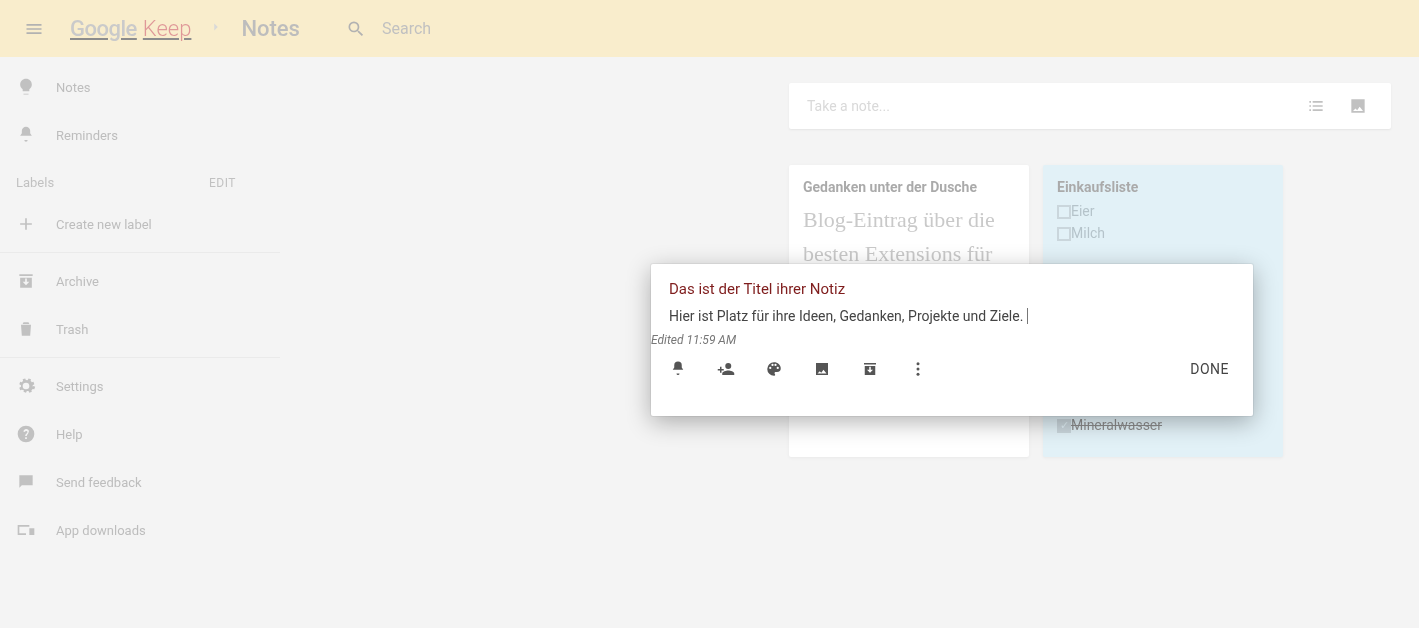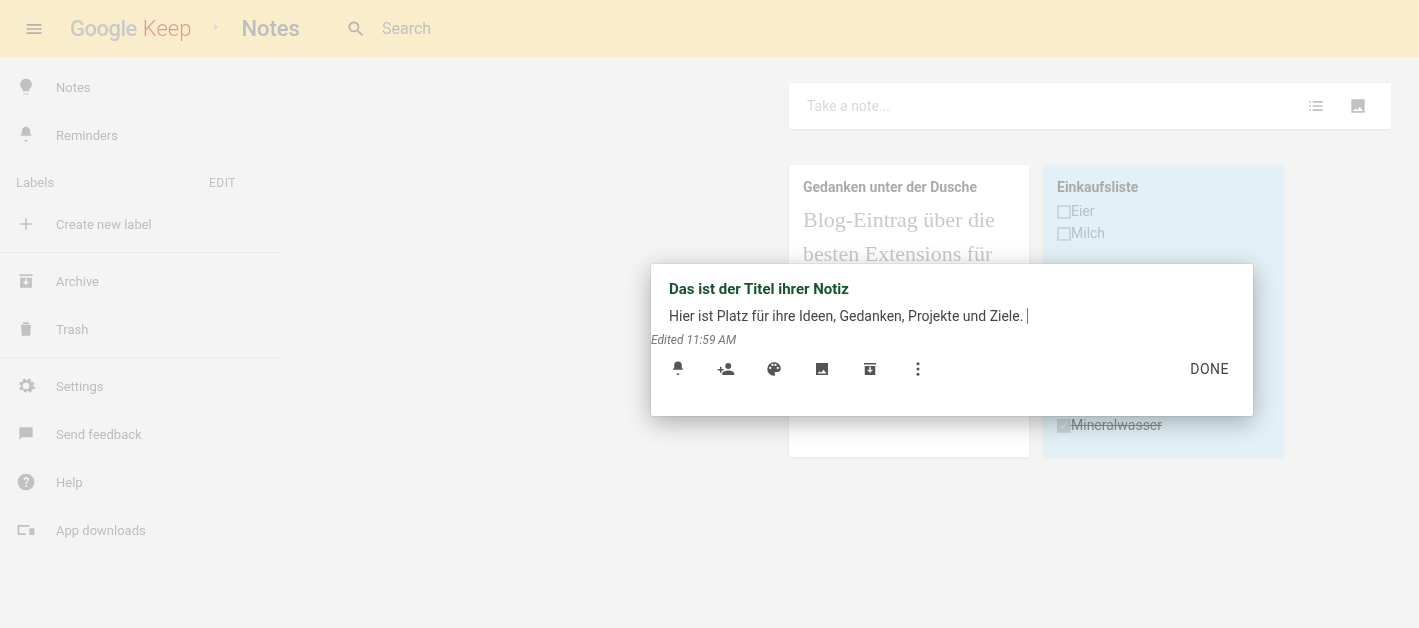--- a/index.html
+++ b/index.html
@@ -2,21 +2,21 @@
 <html><head>
 <meta charset="utf-8">
 <style>
   * { box-sizing: border-box; margin: 0; padding: 0; font-family: Roboto, Arial, sans-serif; }
   html, body { width: 1419px; height: 628px; overflow: hidden; background: #e6e6e6; }
   .dim { position:absolute; inset:0; background:rgba(255,255,255,0.55); pointer-events:none; z-index:5;}
   
   .header { position:relative; height:57px; background:#f1d78f; display:flex; align-items:center; padding:0 14px; z-index:1;}
   .iconbtn { width:40px; height:40px; display:flex; align-items:center; justify-content:center; color:#555; cursor:pointer; border-radius:50%; }
   .iconbtn svg{fill:currentColor;}
-  .logo { display:flex; align-items:baseline; margin-left:16px; }
+  .logo { display:flex; align-items:baseline; margin-left:16px;text-decoration:underline; }
   .logo .g { font-size:22px; color:#8a8a8a; font-weight:500; letter-spacing:-0.5px;}
   .logo .k { font-size:22px; color:#b91c1c; font-weight:300; margin-left:6px;}
   .chev{ margin:0 18px; color:#888; }
   .pgtitle{ font-size:22px; color:#6d6d6d; font-weight:500; }
   .searchwrap{ display:flex; align-items:center; margin-left:36px; flex:1; }
   .searchwrap input{ border:none; background:transparent; font-size:16px; color:#777; outline:none; width:400px; margin-left:6px;}
   
   .sidebar{ position:absolute; left:0; top:57px; width:280px; bottom:0; background:#e6e6e6; padding-top:6px; z-index:1;}
   .navitem{ display:flex; align-items:center; height:48px; padding-left:16px; color:#6d6d6d; font-size:13px; cursor:pointer;}
   .navitem .nicon{ width:40px; display:flex; justify-content:flex-start;}
@@ -34,21 +34,21 @@
   .card.blue{ background:#bfe0ee; width:240px;}
   .card .ctitle{ font-weight:700; color:#444; margin-bottom:8px; font-size:14px;}
   .card .cbody{ font-size:22px; color:#888; line-height:1.55; font-family:Georgia, serif;}
   .chkitem{ display:flex; align-items:flex-start; gap:0; margin:6px 0; color:#5b7b8a; font-size:14px;}
   .chkbox{ width:14px; height:14px; border:2px solid #8aa5b1; margin-top:2px; flex-shrink:0;}
   .chkbox.done{ background:#8aa5b1; position:relative;}
   .chkbox.done::after{content:"✓"; color:#bfe0ee; font-size:11px; position:absolute; left:1px; top:-2px;}
   .chkitem.done span{ text-decoration:line-through; color:#000000;}
   
   .editor{ position:absolute; left:651px; top:264px; width:602px; height:152px; background:#fff; border-radius:2px; box-shadow:0 6px 24px rgba(0,0,0,0.3), 0 0 0 1px rgba(0,0,0,0.05); z-index:20; display:flex; flex-direction:column;}
-  .editor .etitle{ padding:16px 18px 6px 18px; font-size:15px; font-weight:700; color:#14532d;}
+  .editor .etitle{ padding:16px 18px 6px 18px; font-size:15px; font-weight:400; color:#7f1d1d;}
   .editor .ebody{ padding:4px 18px 8px 18px; font-size:14px; color:#444; font-family:Georgia, serif;}
   .editor .cursor{ border-right:1px solid #777; animation:none;}
   .editor .emeta{ padding:0 18px 4px 0; font-size:12px; font-style:italic; color:#777;}
   .editor .etoolbar{ display:flex; align-items:center; padding:2px 14px 8px 18px; gap:30px;}
   .editor .etoolbar .tool{ color:#555; cursor:pointer; display:flex;}
   .editor .etoolbar .done{ margin-left:auto; font-size:14px; font-weight:400; color:#444; cursor:pointer; letter-spacing:0.5px; padding:8px 10px;}
 </style>
 </head>
 <body>
 
@@ -129,32 +129,32 @@
     <span class="nicon">
         <svg width="20" height="20" viewBox="0 0 24 24">
           <path d="M12 8a4 4 0 100 8 4 4 0 000-8zm9 4l2 1-1 3-2-.5a8 8 0 01-1.5 1.5l.5 2-3 1-1-2a8 8 0 01-2 0l-1 2-3-1 .5-2A8 8 0 017 16.5L5 17l-1-3 2-1a8 8 0 010-2l-2-1 1-3 2 .5A8 8 0 018.5 6L8 4l3-1 1 2a8 8 0 012 0l1-2 3 1-.5 2A8 8 0 0119 7.5l2-.5 1 3-2 1a8 8 0 010 2z"></path>
         </svg>
       </span>
     <span>Settings</span>
   </div>
   <div class="navitem">
     <span class="nicon">
         <svg width="20" height="20" viewBox="0 0 24 24">
+          <path d="M12 2a10 10 0 100 20 10 10 0 000-20zm1 16h-2v-2h2v2zm1.6-6.3c-.5.5-1 .9-1.3 1.4-.2.4-.3.8-.3 1.4h-2c0-.9.2-1.5.5-2 .3-.5.8-1 1.4-1.5.5-.4.8-.8.8-1.4 0-.7-.6-1.2-1.5-1.2-.8 0-1.4.4-1.6 1.2l-1.8-.7C9.3 7.1 10.5 6 12.2 6c1.9 0 3.3 1.1 3.3 2.8 0 .9-.4 1.7-1 2.3z"></path>
+        </svg>
+      </span>
+    <span>Help</span>
+  </div>
+  <div class="navitem">
+    <span class="nicon">
+        <svg width="20" height="20" viewBox="0 0 24 24">
           <path d="M4 4h16v12H7l-3 3V4zm7 3h2v4h-2zm0 5h2v2h-2z"></path>
         </svg>
       </span>
     <span>Send feedback</span>
-  </div>
-  <div class="navitem">
-    <span class="nicon">
-        <svg width="20" height="20" viewBox="0 0 24 24">
-          <path d="M12 2a10 10 0 100 20 10 10 0 000-20zm1 16h-2v-2h2v2zm1.6-6.3c-.5.5-1 .9-1.3 1.4-.2.4-.3.8-.3 1.4h-2c0-.9.2-1.5.5-2 .3-.5.8-1 1.4-1.5.5-.4.8-.8.8-1.4 0-.7-.6-1.2-1.5-1.2-.8 0-1.4.4-1.6 1.2l-1.8-.7C9.3 7.1 10.5 6 12.2 6c1.9 0 3.3 1.1 3.3 2.8 0 .9-.4 1.7-1 2.3z"></path>
-        </svg>
-      </span>
-    <span>Help</span>
   </div>
   <div class="navitem">
     <span class="nicon">
         <svg width="20" height="20" viewBox="0 0 24 24">
           <path d="M4 6h12v2H4zm0 0v10h8v2H2V6h2zm12 4h6v8h-6v-8z"></path>
         </svg>
       </span>
     <span>App downloads</span>
   </div>
 </div>

